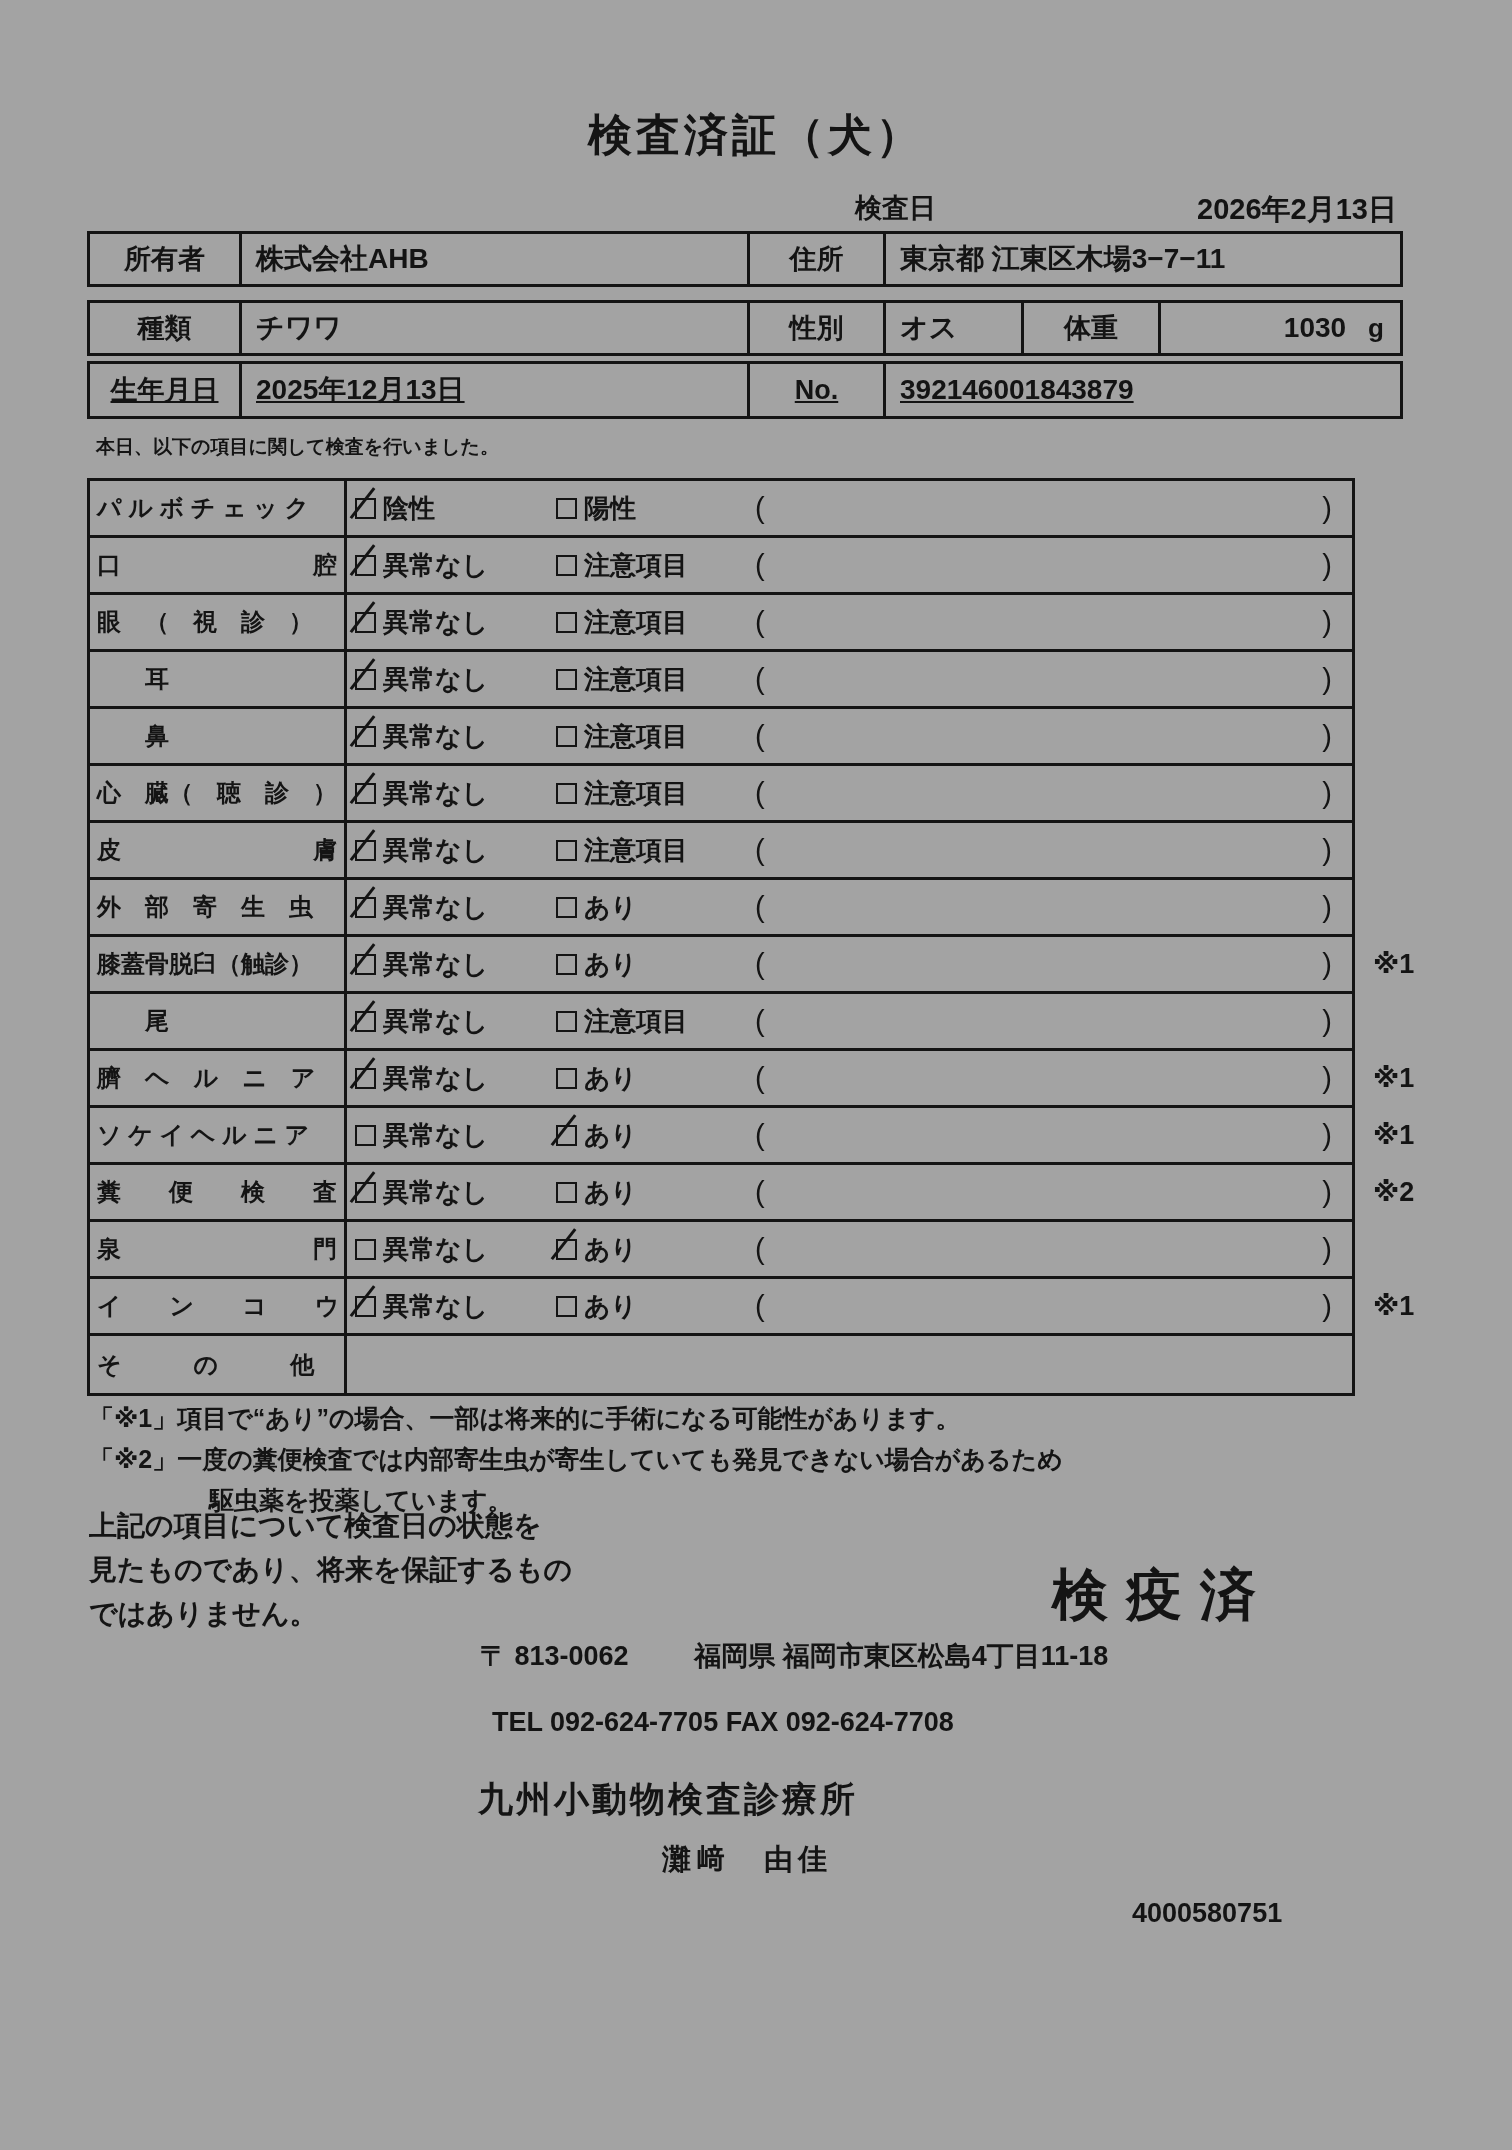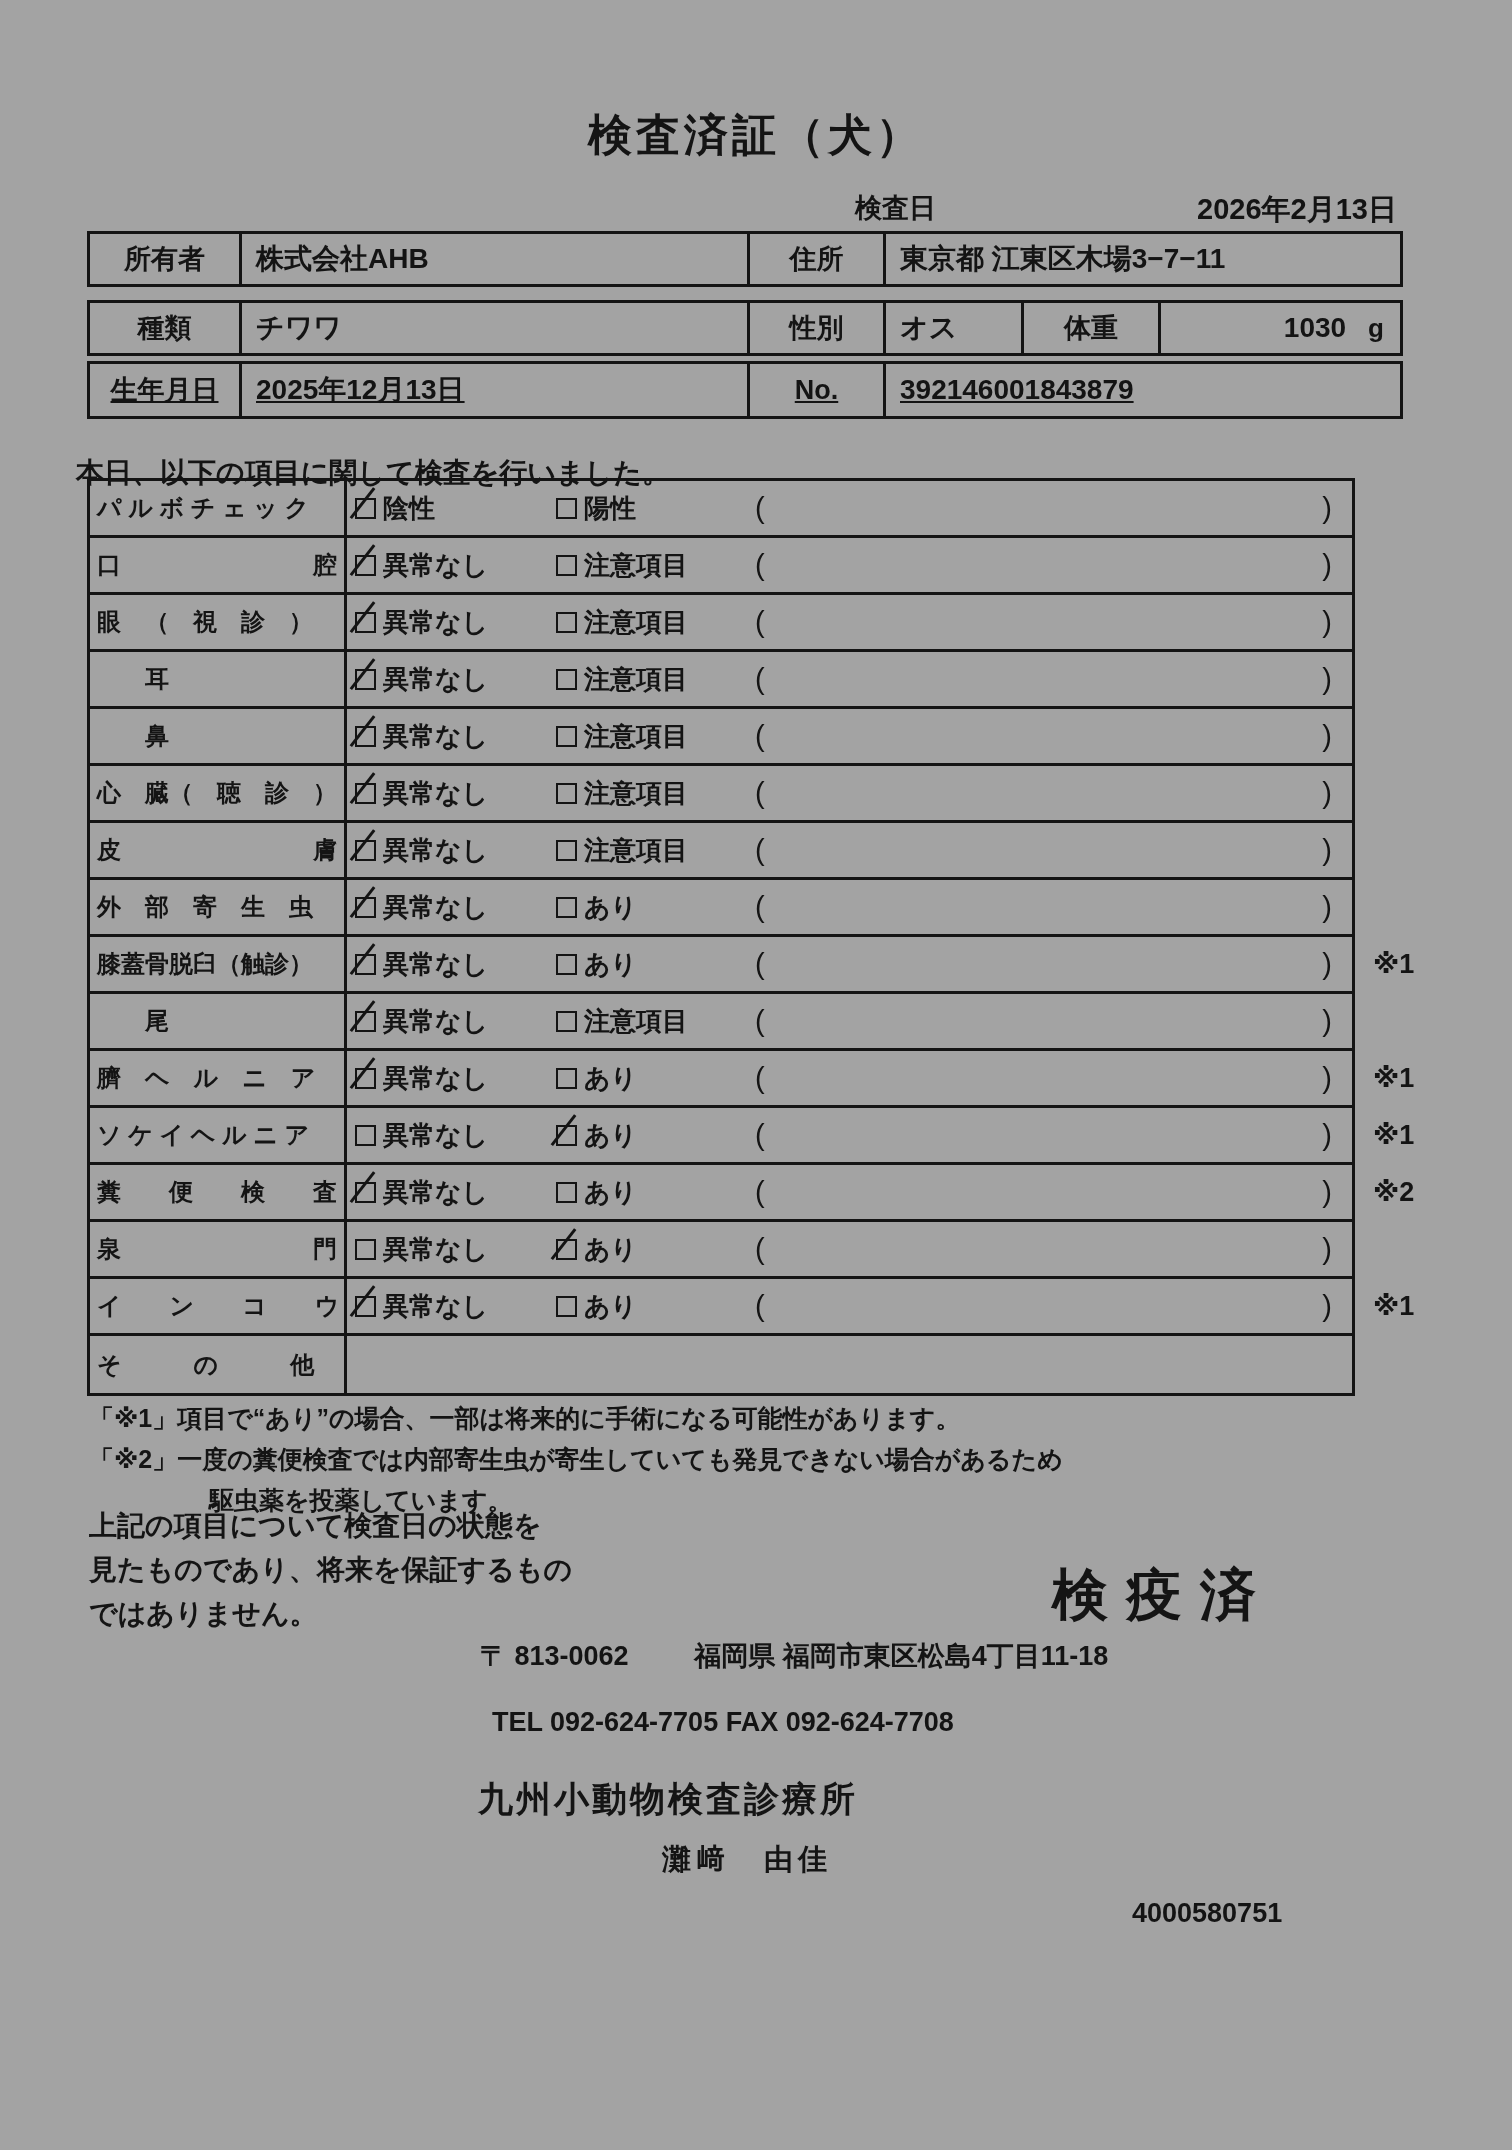--- a/index.html
+++ b/index.html
@@ -24,21 +24,21 @@
   .cell { border-right:3px solid #141414; display:flex; align-items:center; font-size:27px; overflow:visible; white-space:nowrap; }
   .cell:last-child { border-right:none; }
   .c-center { justify-content:center; }
   .c-value { padding-left:14px; font-size:28px; }
   .w152 { width:152px; flex:none; } .w508 { width:508px; flex:none; }
   .w136 { width:136px; flex:none; } .w138 { width:138px; flex:none; }
   .w137 { width:137px; flex:none; } .flex1 { flex:1; }
   .c-weight { justify-content:flex-end; padding-right:16px; font-size:28px; }
   .c-weight .unit { margin-left:22px; font-size:26px; }
 
-  .intro { position:absolute; top:434px; left:76px; font-size:28px;margin-top:20px; }
+  .intro { position:absolute; top:434px; left:96px; font-size:19px; }
 
   .insp { position:absolute; top:478px; left:87px; width:1268px; border:3px solid #141414; }
   .insp-row { position:relative; height:57px; border-bottom:3px solid #141414; }
   .insp-row:last-child { border-bottom:none; }
   .row-label {
     position:absolute; left:0; top:0; width:257px; height:100%;
     border-right:3px solid #141414; display:flex; align-items:center;
     padding-left:7px; font-size:24px; white-space:pre; overflow:hidden;
   }
   .opt { position:absolute; top:0; height:100%; display:flex; align-items:center; font-size:26px; }

